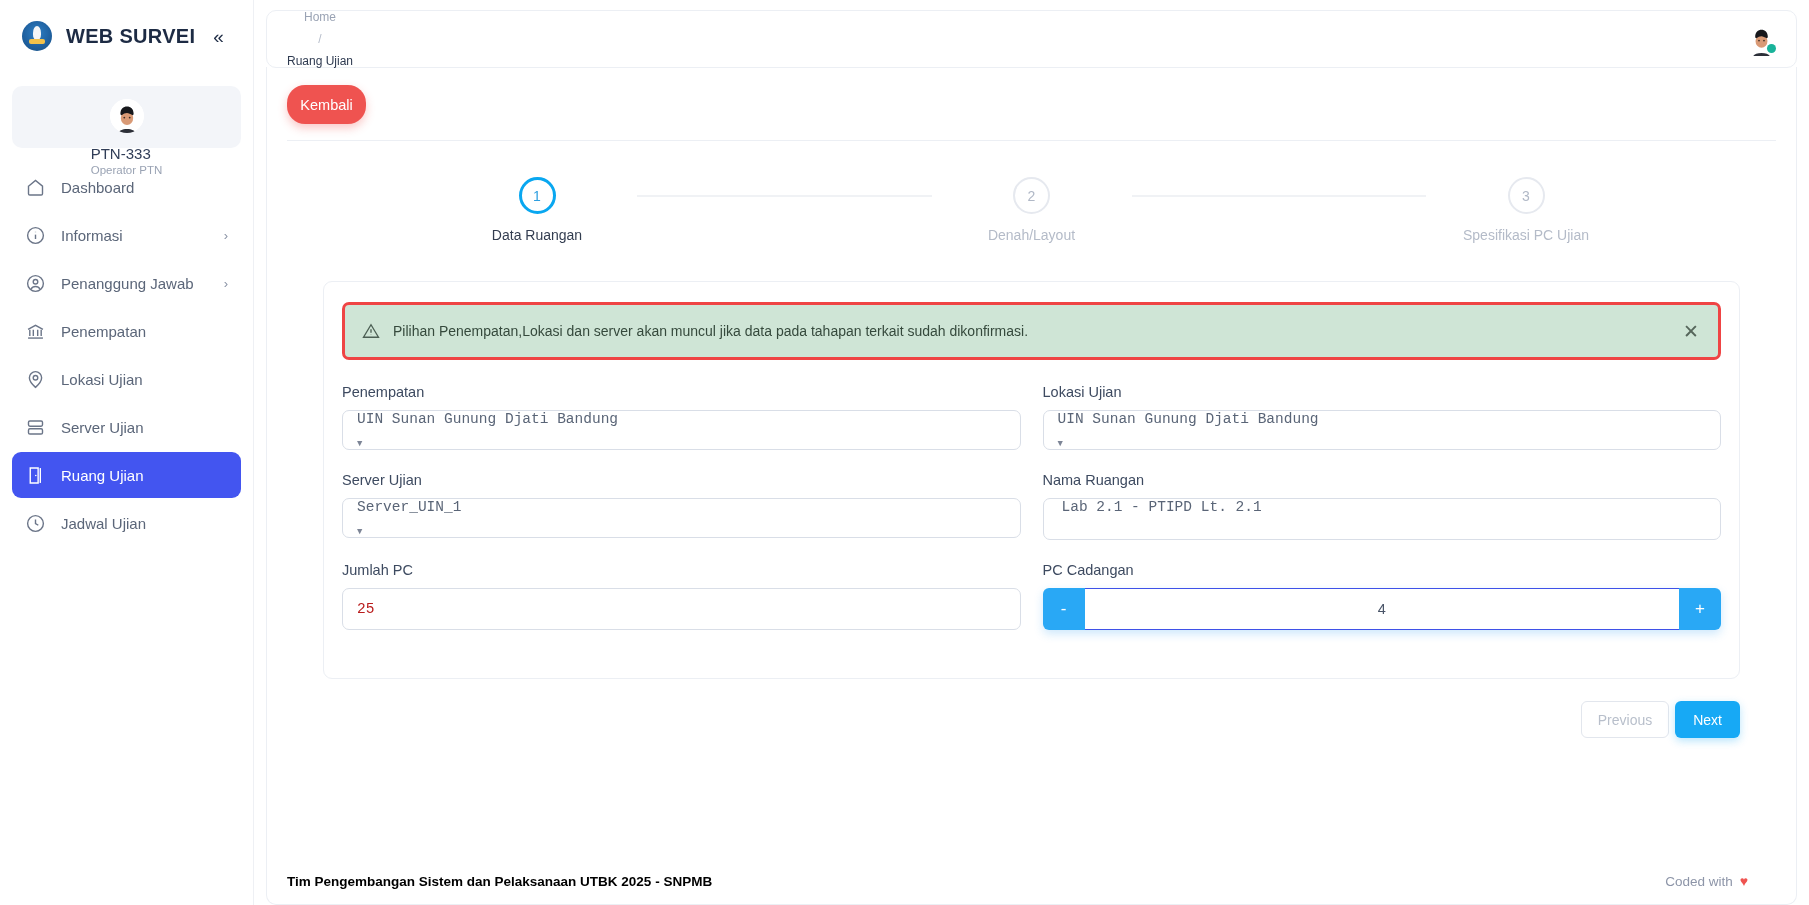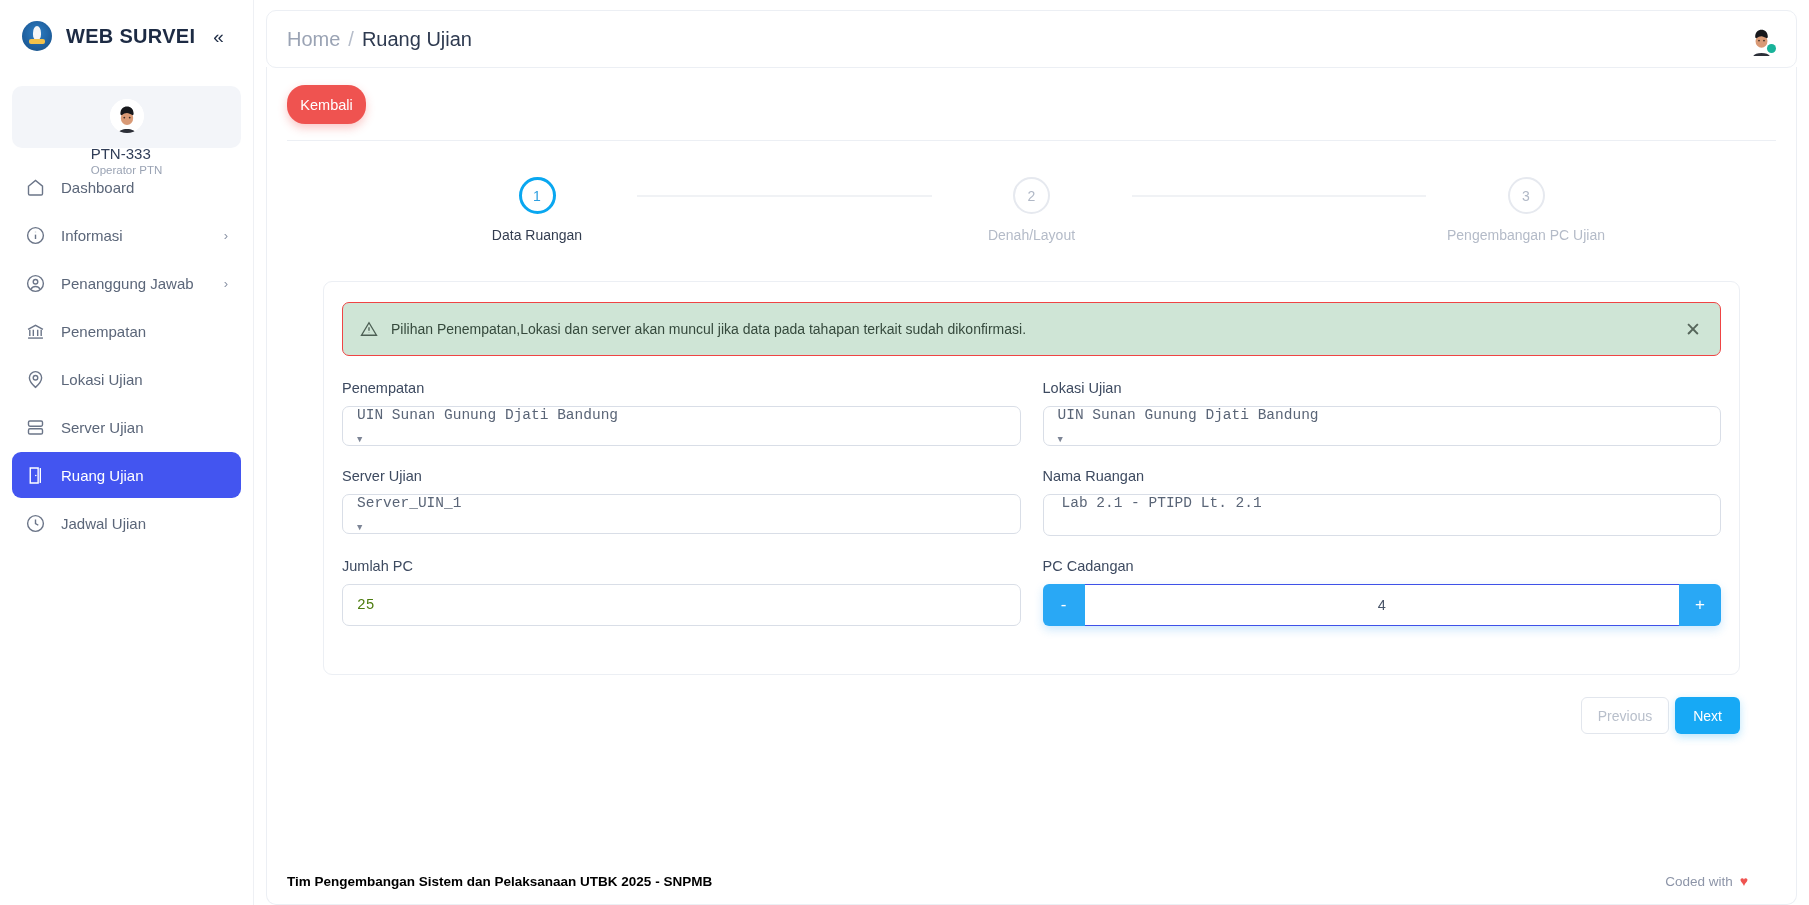--- a/index.html
+++ b/index.html
@@ -92,21 +92,21 @@
   }
   .topbar {
     height: 58px;
     border: 1px solid #eceff4;
     border-radius: 10px;
     display: flex; align-items: center; justify-content: space-between;
     padding: 0 18px 0 20px;
     background: #fff;
     flex: none;
   }
-  .breadcrumb { font-size: 20px; color: #2e3a50; display: flex; gap: 8px; align-items: center; }
+  .breadcrumb { font-size: 12px; color: #2e3a50; display: flex; gap: 8px; align-items: center; flex-direction: column; }
   .breadcrumb .crumb-link { color: #9aa3b4; cursor: pointer; }
   .breadcrumb .sep { color: #b6bdca; }
   .breadcrumb .crumb-current { color: #2e3a50; }
   .avatar-top {
     width: 33px; height: 33px; border-radius: 7px;
     overflow: hidden; position: relative; background: #fff; cursor: pointer;
   }
   .online-dot {
     position: absolute; right: 2px; bottom: 3px;
     width: 9px; height: 9px; border-radius: 50%;
@@ -155,21 +155,21 @@
   .step-line { flex: 1; height: 2px; background: #f0f2f5; margin-top: 18px; z-index: 1; }
 
   
   .card {
     margin: 38px 36px 0 36px;
     border: 1px solid #eceff4;
     border-radius: 9px;
     padding: 20px 18px 26px 18px;
   }
   .alert {
-    background: #cfe5d6; border: 1px solid #ef4444;
+    background: #cfe5d6; border: 3px solid #ef4444;
     border-radius: 7px;
     display: flex; align-items: center; gap: 12px;
     padding: 15px 16px;
     min-height: 53px;
   }
   .alert .warn-ico { width: 20px; height: 20px; flex: none; }
   .alert .warn-ico svg { width: 20px; height: 20px; stroke: #4c5f54; fill: none; stroke-width: 1.6; }
   .alert-text { flex: 1; font-size: 14px; color: #35493c; }
   .alert-close {
     width: 22px; height: 22px; flex: none; cursor: pointer;
@@ -189,21 +189,21 @@
     height: 40px; border: 1px solid #d9dee7; border-radius: 7px;
     background: #fff; display: flex; align-items: flex-start;
     padding: 0 14px; font-size: 14.5px; color: #5a6577;
     width: 100%;
     font-family: Liberation Mono, monospace;
     flex-direction: column;
   }
   .ctrl.select { justify-content: space-between; cursor: pointer; }
   .ctrl.tall { height: 42px; }
   .caret { color: #7d8596; font-size: 9px; line-height: 1; }
-  .ctrl.centered { justify-content: center; color: #4d7c0f; height: 42px; }
+  .ctrl.centered { justify-content: center; color: #b91c1c; height: 42px; }
   .ctrl.text-pad { padding-left: 18px; }
 
   .stepper-input {
     display: flex; align-items: stretch; height: 42px;
     border-radius: 6px; overflow: hidden;
     box-shadow: 0 4px 10px rgba(33,150,243,.22);
   }
   .sbtn {
     width: 42px; background: #29a8f5; color: #fff;
     border: none; font-size: 17px; cursor: pointer;
@@ -393,21 +393,21 @@
           <div class="step-label">Data Ruangan</div>
         </div>
         <div class="step-line"></div>
         <div class="step">
           <div class="step-circle">2</div>
           <div class="step-label">Denah/Layout</div>
         </div>
         <div class="step-line"></div>
         <div class="step">
           <div class="step-circle">3</div>
-          <div class="step-label">Pengembangan PC Ujian</div>
+          <div class="step-label">Spesifikasi PC Ujian</div>
         </div>
       </div>
 
       <div class="card">
 
         <div class="alert">
           <span class="warn-ico">
             <svg viewBox="0 0 24 24">
                 <path d="M12 4.5 21 19.5H3z"></path>
                 <path d="M12 10v4"></path>

